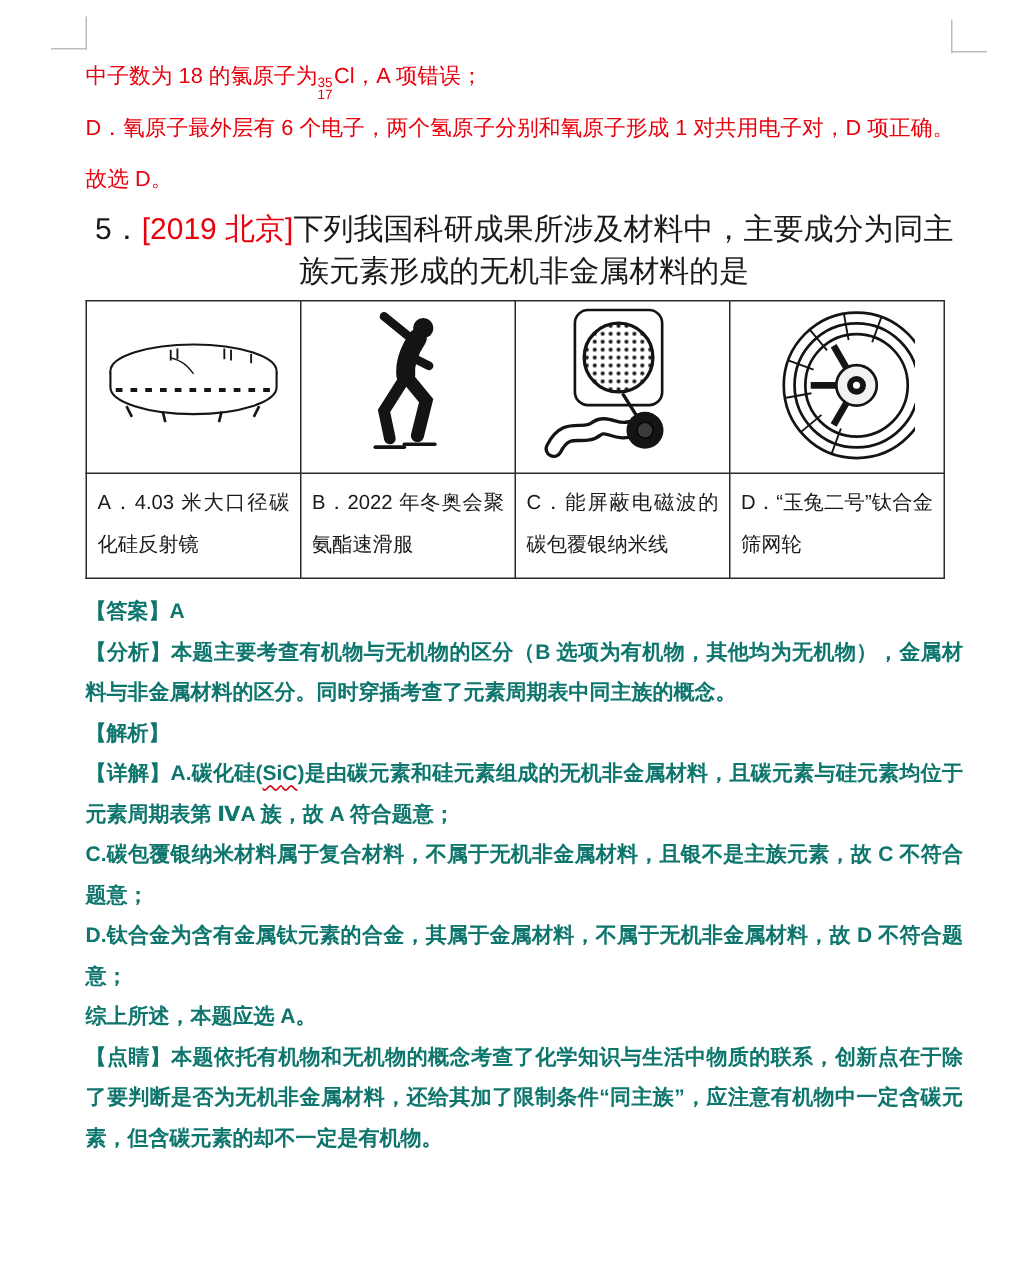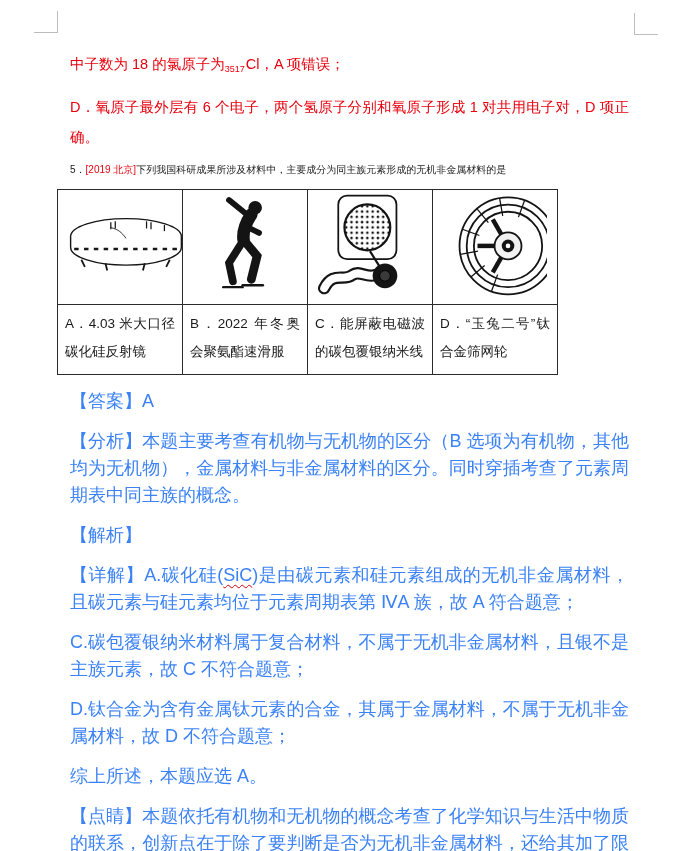--- a/index.html
+++ b/index.html
@@ -8,37 +8,37 @@
     font-family:"Liberation Sans","DejaVu Sans",sans-serif;
     overflow:hidden;
   }
   .page{position:relative;width:686px;height:851px;background:#fff;overflow:hidden;}
   
   .corner{position:absolute;width:23px;height:21px;}
   .corner-tl{left:34px;top:11px;border-right:1.5px solid #bcbcbc;border-bottom:1.5px solid #bcbcbc;}
   .corner-tr{left:634px;top:13px;border-left:1.5px solid #bcbcbc;border-bottom:1.5px solid #bcbcbc;}
 
   .content{position:absolute;left:57px;top:36px;width:585px;}
-  p{margin:13px;}
+  p{margin:0;}
   .red{color:#e8000d;}
   .blk{color:#1a1a1a;}
   .para{font-size:14.5px;line-height:30px;text-align:justify;margin-bottom:4px;}
-  .ans-para{font-size:18px;line-height:27px;text-align:justify;color:#3b82f6;}
-  .stem{font-size:10px;line-height:28px;margin-top:4px;margin-bottom:5px;}
+  .ans-para{font-size:14px;line-height:27px;text-align:justify;color:#0f766e;font-weight:bold;}
+  .stem{font-size:20px;line-height:28px;margin-top:4px;margin-bottom:5px;text-align:center;}
 
   
   .isotope{white-space:nowrap;}
-  .iso-stack{display:inline-flex;flex-direction:row;font-size:9px;line-height:8px;vertical-align:-3px;margin-right:1px;text-align:right;}
+  .iso-stack{display:inline-flex;flex-direction:column;font-size:9px;line-height:8px;vertical-align:-3px;margin-right:1px;text-align:right;}
   sup.ion{font-size:9.5px;vertical-align:super;line-height:0;}
 
   
   .atom-svg{vertical-align:middle;margin:0 2px;}
 
   
-  table.opts{border-collapse:collapse;width:501px;margin:4px 0 8px 0;table-layout:fixed;}
+  table.opts{border-collapse:collapse;width:573px;margin:4px 0 8px 0;table-layout:fixed;}
   table.opts td{border:1.5px solid #2b2b2b;}
   td.img-cell{height:112px;text-align:center;vertical-align:middle;background:#fff;}
   td.cap-cell{font-size:13.5px;line-height:28px;color:#1a1a1a;padding:5px 7px 8px 7px;vertical-align:top;text-align:justify;}
 
   .wavy-red{text-decoration-line:underline;text-decoration-style:wavy;text-decoration-color:#d0000c;text-decoration-thickness:1px;text-underline-offset:3px;}
 </style>
 </head>
 <body>
 
 <div class="page">
@@ -50,20 +50,21 @@
     <p class="para red">
       <span>中子数为 18 的氯原子为</span><span class="isotope"><span class="iso-stack">
             <span>35</span>
             <span>17</span>
           </span><span>Cl</span></span><span>，A 项错误；</span>
     </p>
 
 
 
     <p class="para red">D．氧原子最外层有 6 个电子，两个氢原子分别和氧原子形成 1 对共用电子对，D 项正确。</p>
+    <p class="para red">故选 D。</p>
 
     <p class="stem blk">
       <span>5．</span><span class="red">[2019 北京]</span><span>下列我国科研成果所涉及材料中，主要成分为同主族元素形成的无机非金属材料的是</span>
     </p>
 
     <table class="opts">
       <tbody>
           <tr>
         <td class="img-cell">
           <svg width="134" height="96" viewBox="0 0 150 95">

